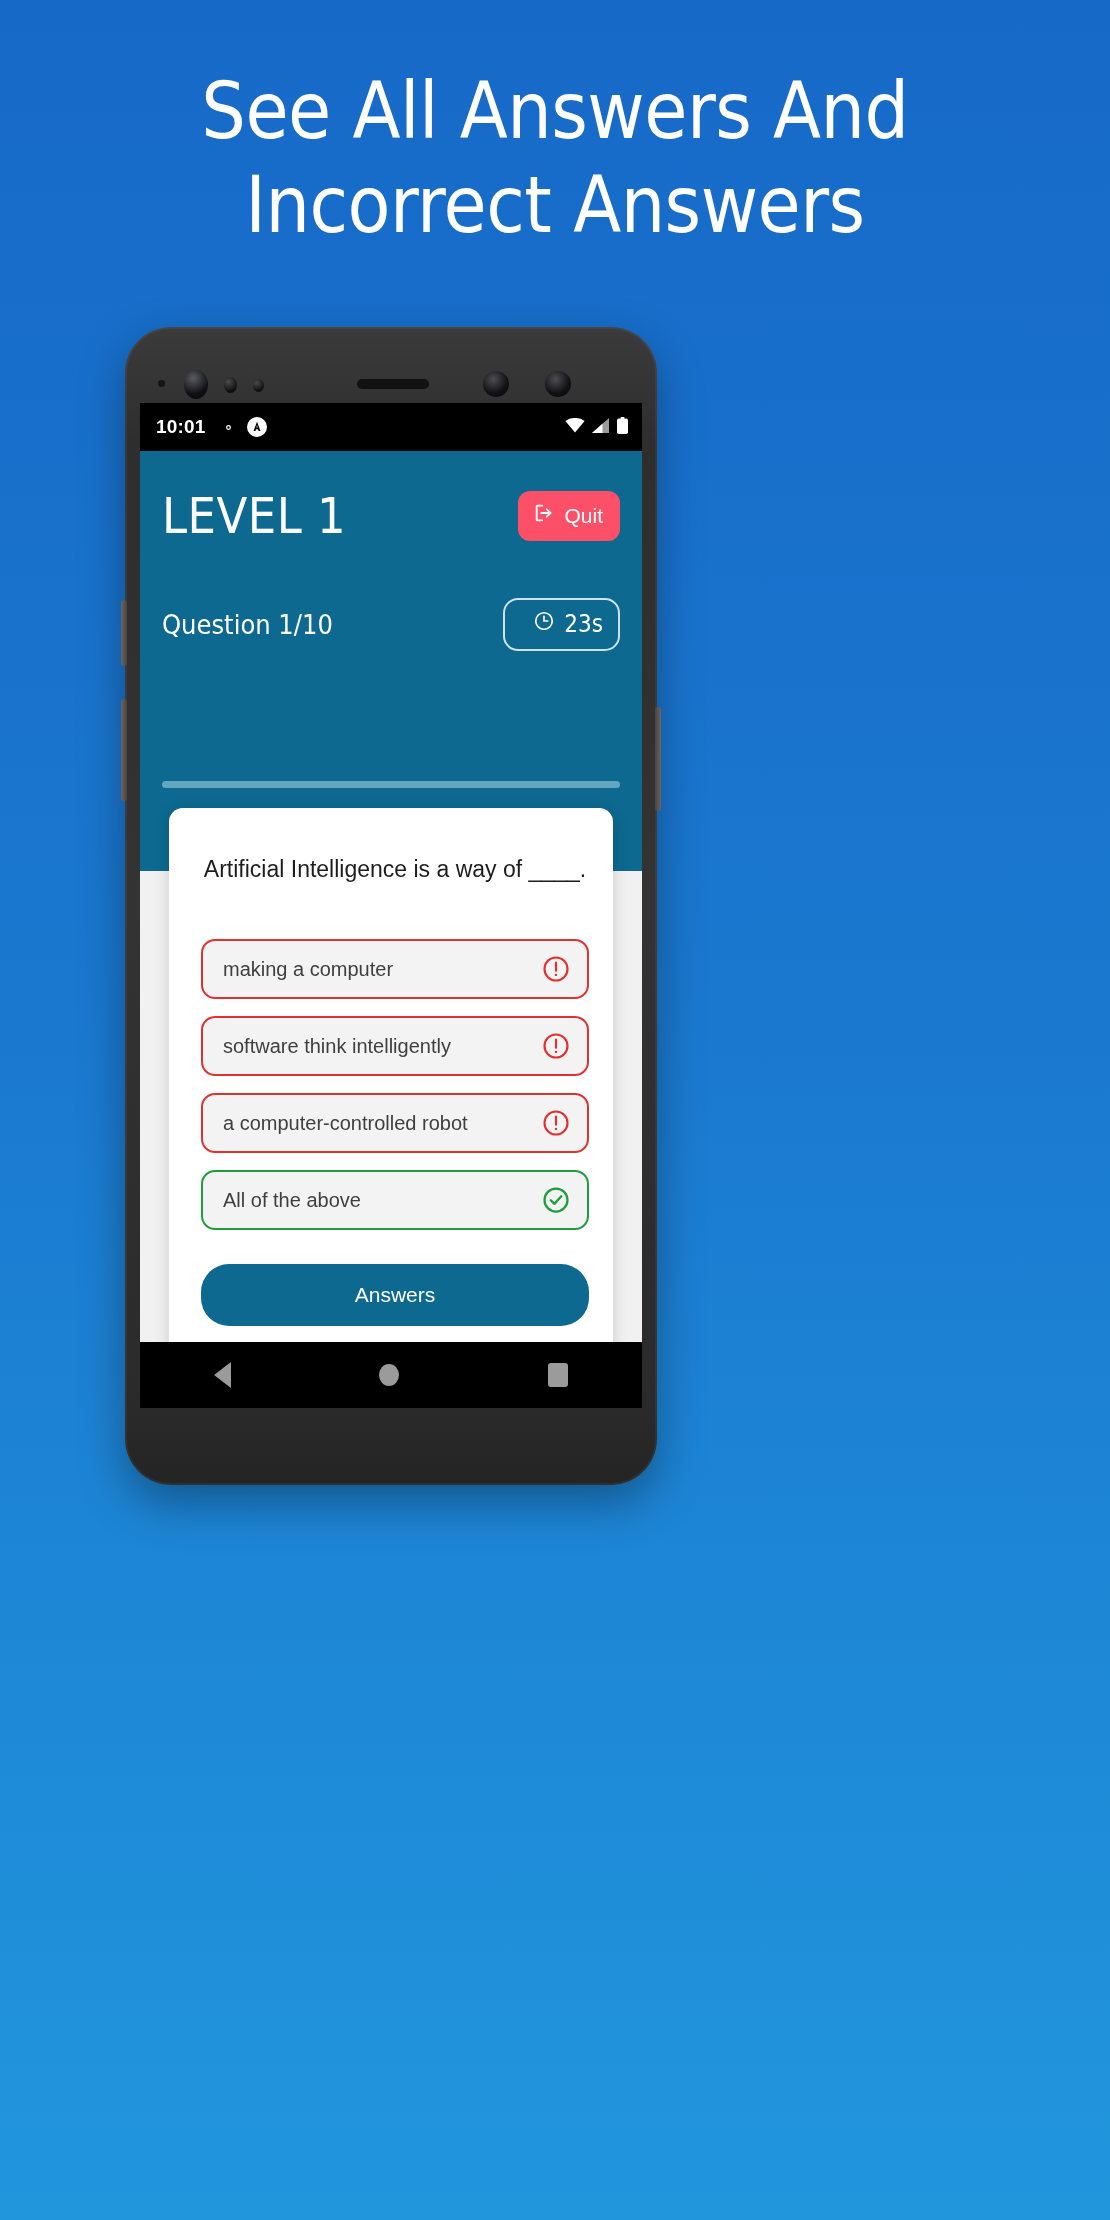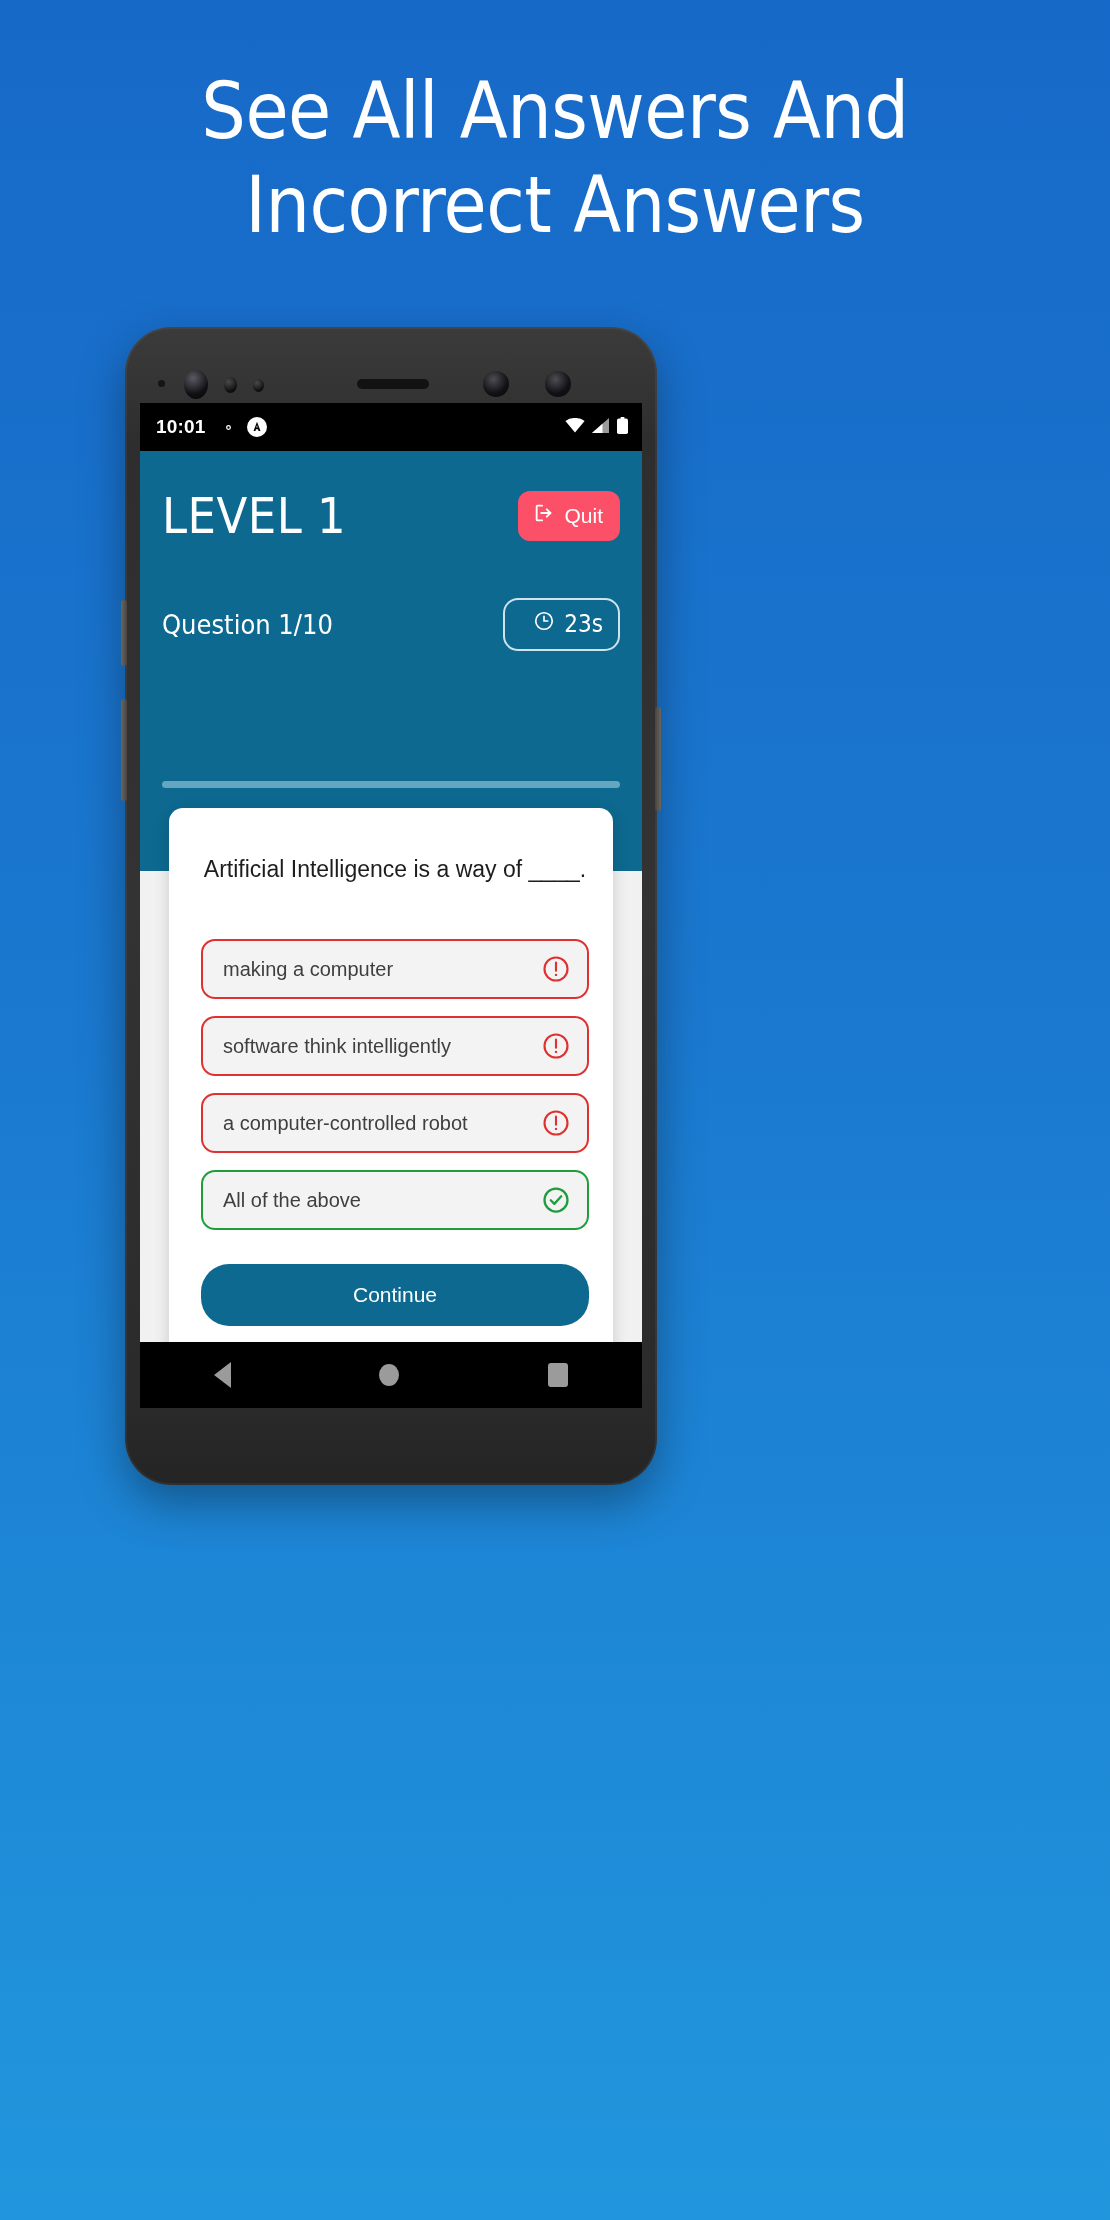--- a/index.html
+++ b/index.html
@@ -283,21 +283,21 @@
           <span class="opt-mark">
             <svg width="30" height="30" viewBox="0 0 24 24" fill="none" stroke="#1f9d3d" stroke-width="1.8" stroke-linecap="round" stroke-linejoin="round">
               <circle cx="12" cy="12" r="9.2"></circle>
               <path d="M7.8 12.2l2.9 2.9 5.5-6.1"></path>
             </svg>
           </span>
         </div>
 
       </div>
 
-      <button class="continue-btn">Continue</button>
+      <button class="continue-btn">Answers</button>
     </div>
 
     <div class="navbar">
       <span class="nav-back"></span>
       <span class="nav-home"></span>
       <span class="nav-recent"></span>
     </div>
 
   </div>
 </div>

